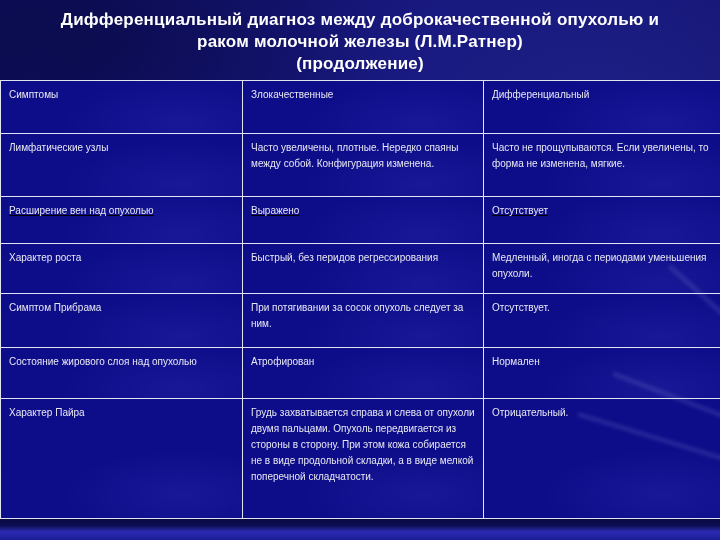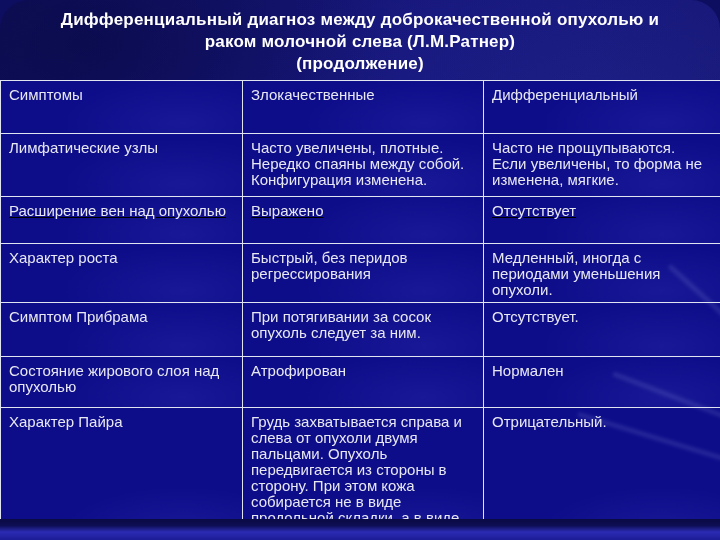--- a/index.html
+++ b/index.html
@@ -10,21 +10,20 @@
     background: #0e0e60;
   }
   .slide {
     position: relative;
     width: 720px; height: 540px;
     background:
       radial-gradient(ellipse 420px 260px at 12% 8%,  rgba(0,0,40,0.35), transparent 70%),
       radial-gradient(ellipse 500px 300px at 85% 20%, rgba(70,80,200,0.18), transparent 70%),
       radial-gradient(ellipse 600px 380px at 70% 90%, rgba(60,70,210,0.22), transparent 75%),
       linear-gradient(115deg, #10105e 0%, #16167c 45%, #12126c 100%);
-    border-radius: 29px;
   }
   
   .title-block {
     position: absolute;
     top: 9px; left: 10px; right: 10px;
     text-align: center;
     color: #ffffff;
     font-size: 17px;
     font-weight: bold;
     line-height: 22px;
@@ -40,21 +39,21 @@
   }
   table.diag col.c1 { width: 242px; }
   table.diag col.c2 { width: 241px; }
   table.diag col.c3 { width: 237px; }
   table.diag th, table.diag td {
     border: 1px solid #dfe4f0;
     background:
       radial-gradient(ellipse 160px 60px at 75% 80%, rgba(60,60,190,0.25), transparent 75%),
       #0d0d8a;
     color: #e8e8f2;
-    font-size: 15px;
+    font-size: 10px;
     font-weight: normal;
     line-height: 16px;
     text-align: left;
     vertical-align: top;
     padding: 6px 8px 4px 8px;
   }
   table.diag thead tr        { height: 53px; }
   table.diag tbody tr:nth-child(1) { height: 63px; }
   table.diag tbody tr:nth-child(2) { height: 47px; text-decoration: underline; }
   table.diag tbody tr:nth-child(3) { height: 50px; }
@@ -83,21 +82,21 @@
   .streak-b { left: 608px; top: 398px; width: 150px; transform: rotate(21deg); }
   .streak-c { left: 573px; top: 443px; width: 215px; transform: rotate(17deg); }
 </style>
 </head>
 <body>
 
 <div class="slide">
 
   <div class="title-block">
     <div>Дифференциальный диагноз между доброкачественной опухолью и</div>
-    <div>раком молочной слева (Л.М.Ратнер)</div>
+    <div>раком молочной железы (Л.М.Ратнер)</div>
     <div>(продолжение)</div>
   </div>
 
   <table class="diag">
     <colgroup>
       <col class="c1">
         <col class="c2">
         <col class="c3">
     </colgroup>
     <thead>

